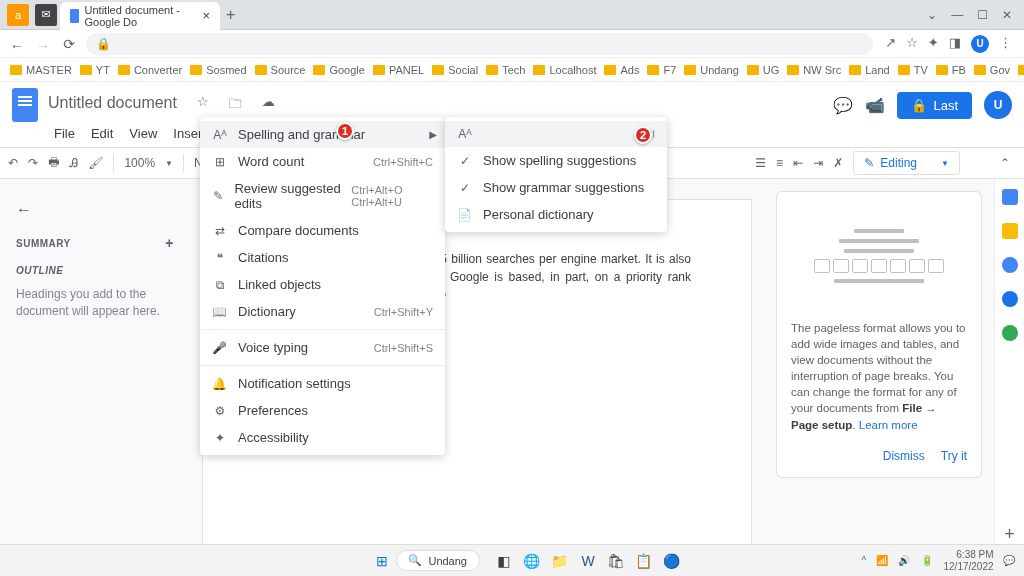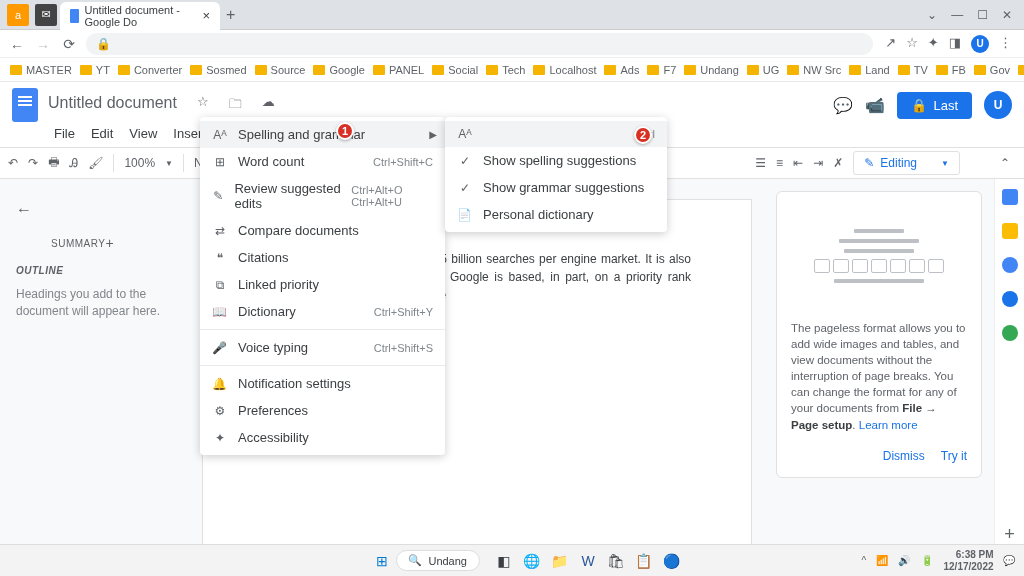--- a/index.html
+++ b/index.html
@@ -40,21 +40,21 @@
 
 .toolbar { height: 32px; border-top: 1px solid #e0e0e0; border-bottom: 1px solid #e0e0e0; display: flex; align-items: center; padding: 0 8px; gap: 10px; font-size: 12px; color: #5f6368; }
 .toolbar .sep { width: 1px; height: 18px; background: #e0e0e0; }
 .editing-chip { margin-left: auto; margin-right: 30px; border: 1px solid #e0e0e0; border-radius: 3px; padding: 4px 10px; color: #1a73e8; display: flex; align-items: center; gap: 6px; font-size: 12px; }
 .chev-up { margin-right: 6px; color: #5f6368; font-size: 12px; }
 
 
 .main { position: relative; height: 406px; background: #f8f9fa; display: flex; }
 .sidebar { width: 190px; padding: 20px 16px; font-size: 11px; color: #5f6368; }
 .sidebar .back { font-size: 16px; margin-bottom: 18px; }
-.sidebar h4 { font-size: 10px; letter-spacing: 0.5px; font-weight: 400; margin-bottom: 14px; display: flex; align-items: center; margin-left: 35px; }
+.sidebar h4 { font-size: 10px; letter-spacing: 0.5px; font-weight: 700; margin-bottom: 14px; display: flex; justify-content: space-between; align-items: center; }
 .sidebar h4 .plus { font-size: 14px; }
 .sidebar .outline { font-size: 10px; letter-spacing: 0.5px; font-weight: 600; margin-bottom: 10px; display: block; font-style: italic; }
 .sidebar p { color: #80868b; font-size: 12px; line-height: 1.4; }
 
 .doc-area { flex: 1; position: relative; padding-top: 6px; }
 .ruler { height: 14px; background: #f8f9fa; }
 .page { background: #fff; margin: 0 12px; height: 360px; padding: 50px 60px; font-size: 12px; line-height: 1.5; border: 1px solid #e0e0e0; }
 .page-text { text-align: justify; }
 
 
@@ -88,21 +88,21 @@
 .badge { position: absolute; width: 18px; height: 18px; border-radius: 50%; background: #d93025; color: #fff; font-weight: bold; font-size: 11px; display: flex; align-items: center; justify-content: center; border: 2px solid #fff; box-shadow: 0 1px 3px rgba(0,0,0,0.3); z-index: 200; }
 .b1 { left: 336px; top: 122px; }
 .b2 { left: 634px; top: 126px; }
 
 
 .taskbar { position: absolute; bottom: 0; left: 0; right: 0; height: 32px; background: #f3f3f3; border-top: 1px solid #ddd; display: flex; align-items: center; padding: 0 8px; gap: 8px; font-size: 11px; color: #3c4043; }
 .search-pill { background: #fff; border: 1px solid #ddd; border-radius: 14px; padding: 3px 12px; display: flex; align-items: center; gap: 6px; }
 .tb-icons { display: flex; gap: 8px; margin-left: 6px; }
 .tb-icon { width: 20px; height: 20px; display:flex; align-items:center; justify-content:center; font-size:14px; }
 .tb-right { margin-left: auto; display: flex; align-items: center; gap: 10px; font-size: 10px; color: #5f6368; }
-.tb-time { text-align: right; line-height: 1.2; font-weight: bold; }
+.tb-time { text-align: right; line-height: 1.2; }
 </style>
 </head>
 <body>
 
 <div class="browser-top">
   <div class="tab-icon" style="background:#ff9900;color:#fff;width:22px;height:22px;border-radius:2px;">a</div>
   <div class="tab-icon" style="background:#444;color:#fff;width:22px;height:22px;border-radius:2px;">✉</div>
   <div class="tab">
     <span style="width:12px;height:14px;background:#4285f4;border-radius:1px;display:inline-block;"></span>
     <span>Untitled document - Google Do</span>
@@ -354,21 +354,21 @@
   <div class="dd-item">
       <span class="dd-icon">⇄</span>
       <span>Compare documents</span>
     </div>
   <div class="dd-item">
       <span class="dd-icon">❝</span>
       <span>Citations</span>
     </div>
   <div class="dd-item">
       <span class="dd-icon">⧉</span>
-      <span>Linked priority</span>
+      <span>Linked objects</span>
     </div>
   <div class="dd-item">
       <span class="dd-icon">📖</span>
       <span>Dictionary</span>
       <span class="dd-short">Ctrl+Shift+Y</span>
     </div>
   <div class="dd-sep"></div>
   <div class="dd-item">
       <span class="dd-icon">🎤</span>
       <span>Voice typing</span>

